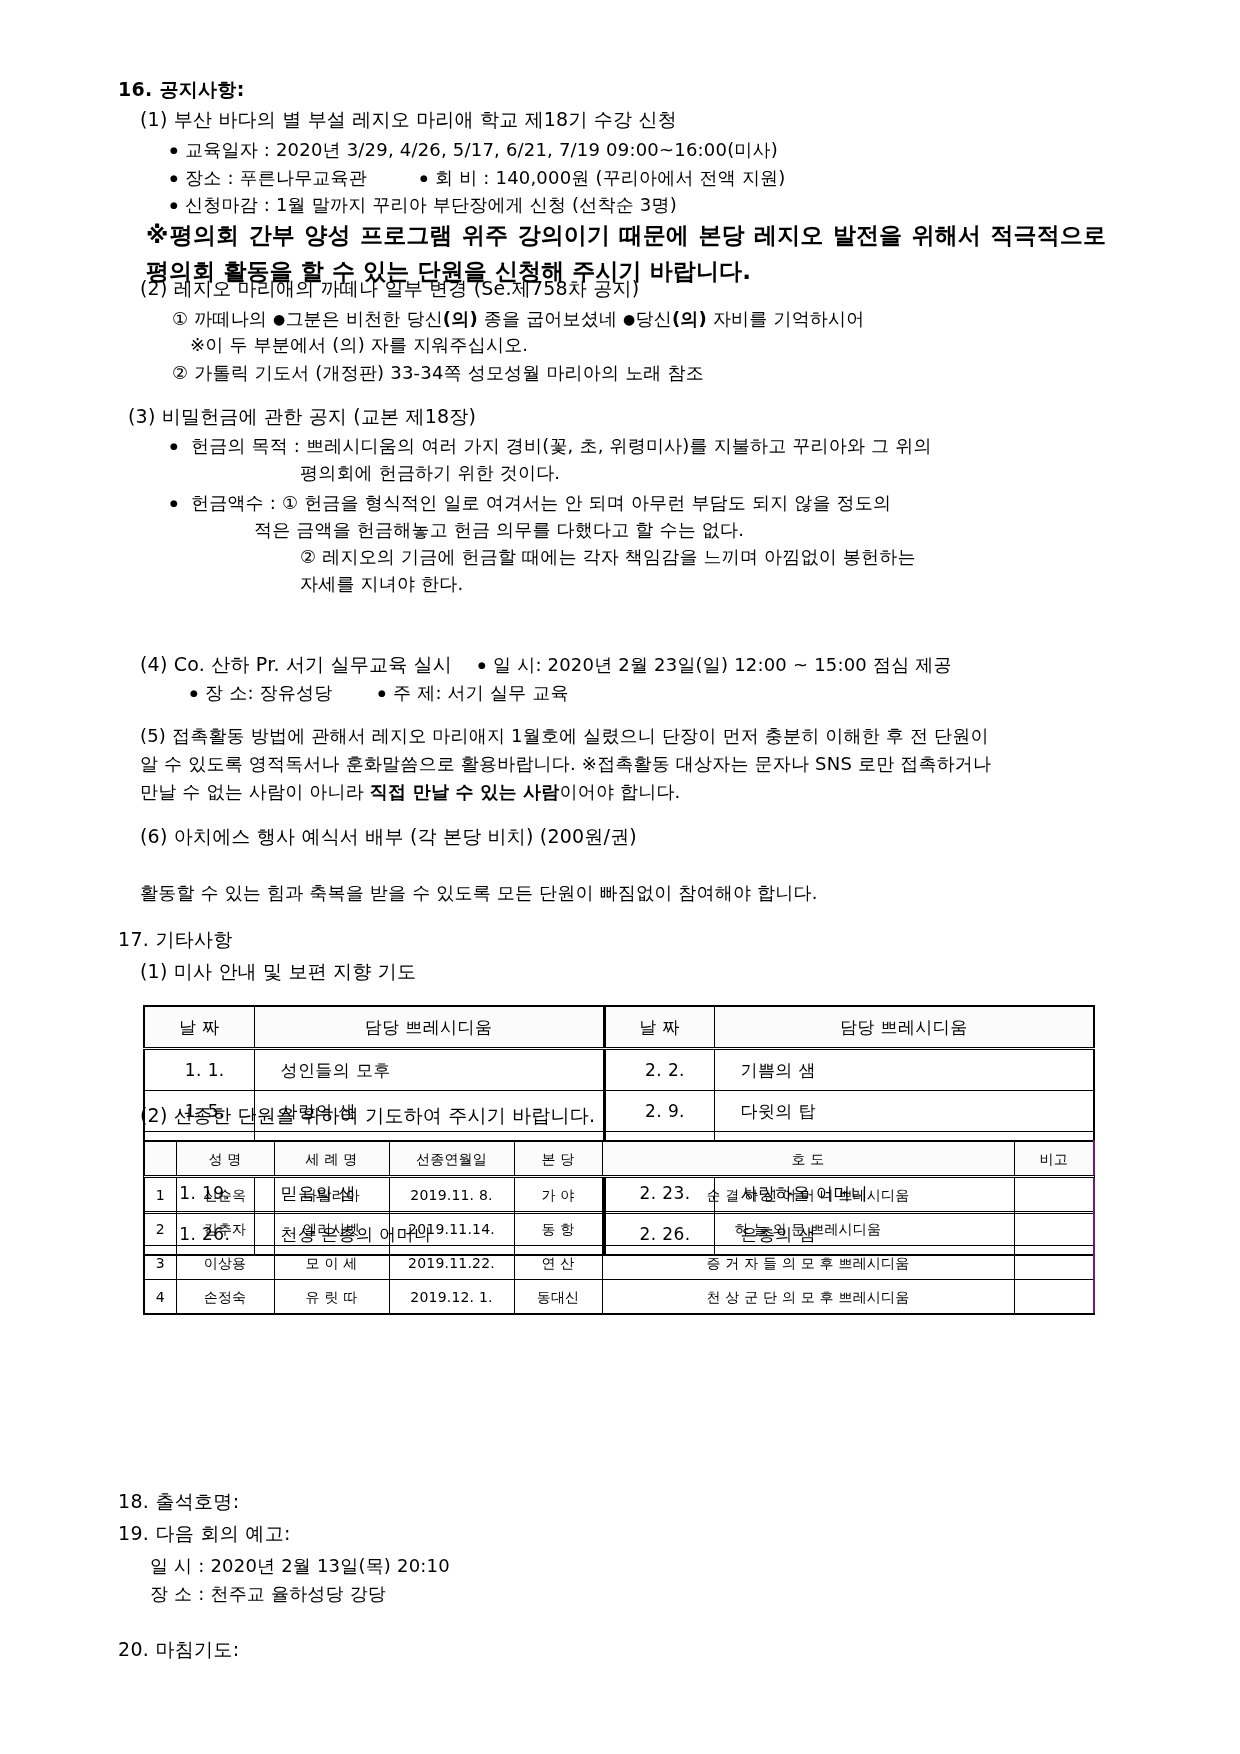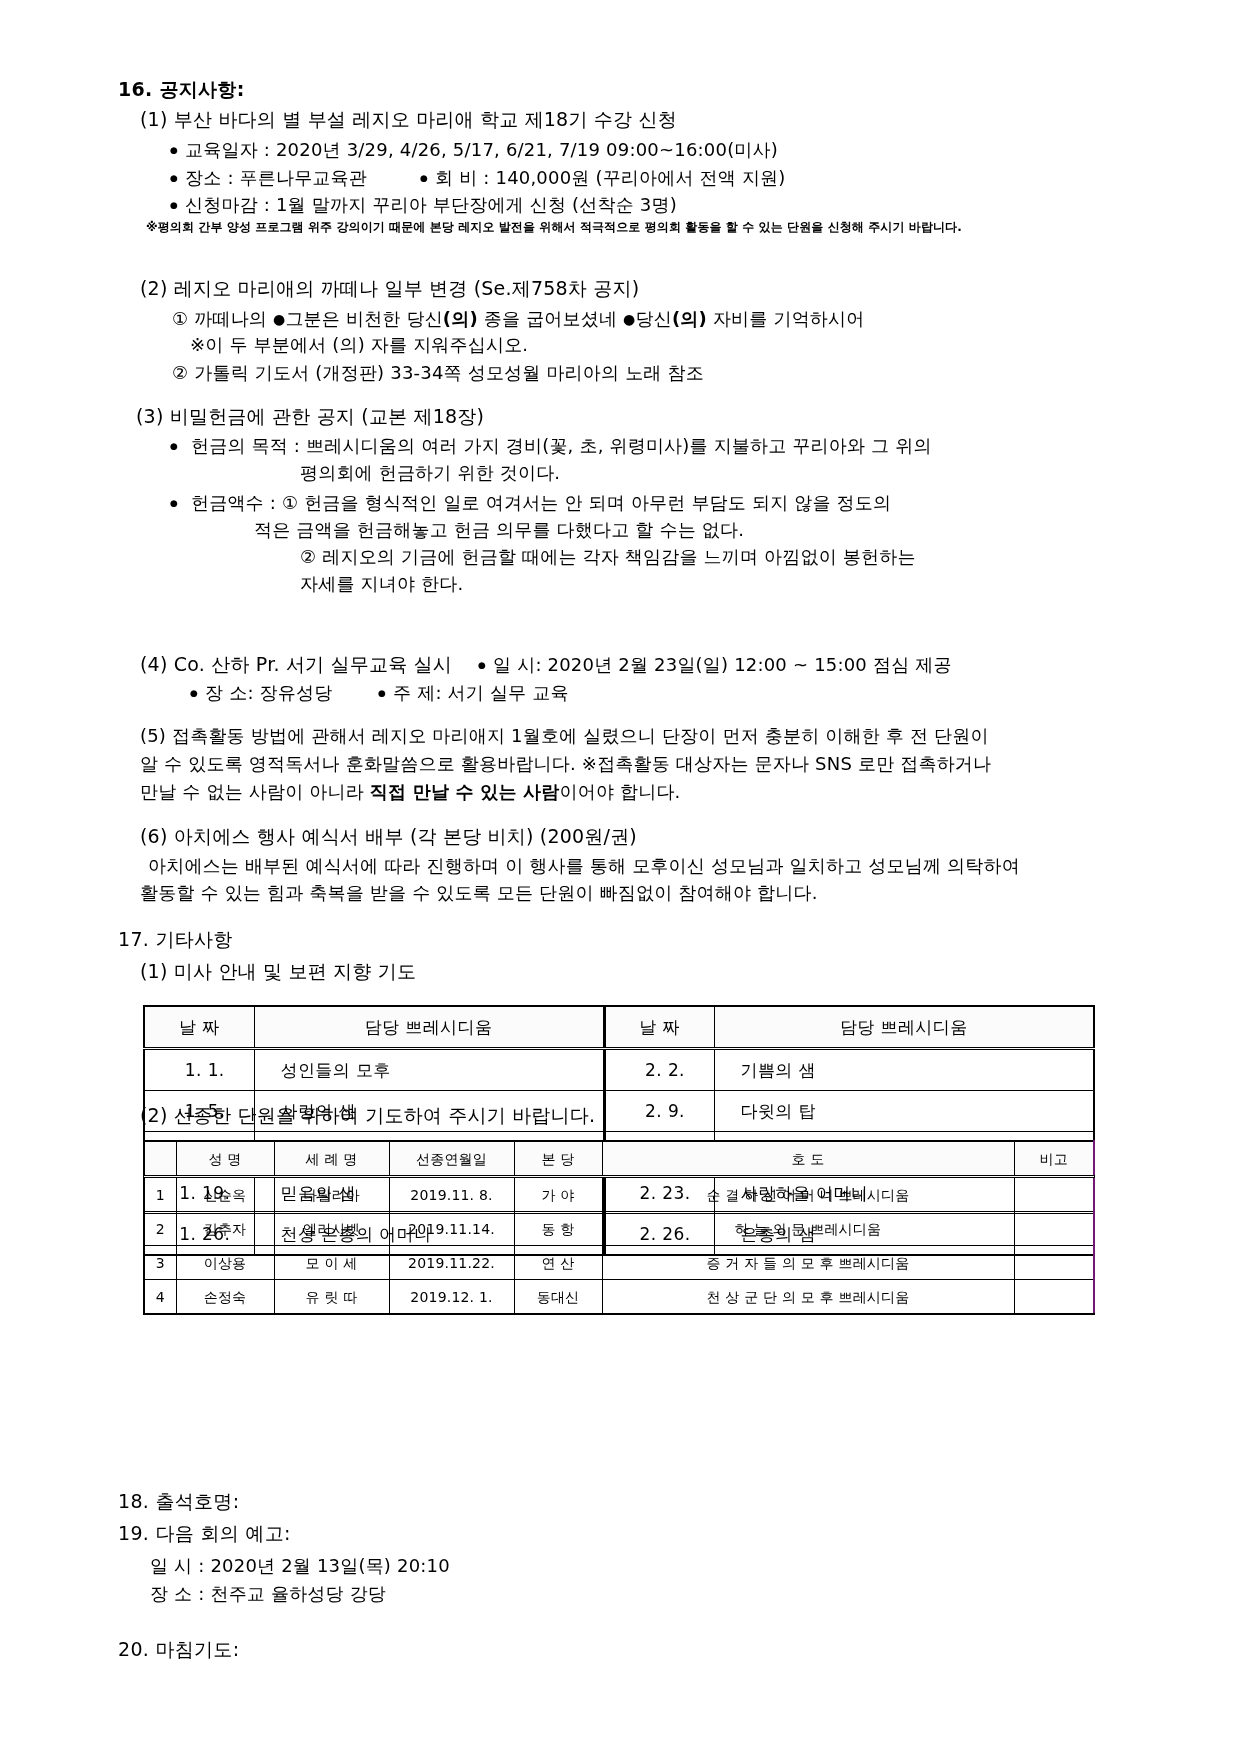--- a/index.html
+++ b/index.html
@@ -131,33 +131,33 @@
   <div class="sec item-head" style="left:140px; top:110px;text-align:right;">(1) 부산 바다의 별 부설 레지오 마리애 학교 제18기 수강 신청</div>
 
   <div class="sec bul dot" style="left:170px; top:141px;">교육일자 : 2020년 3/29, 4/26, 5/17, 6/21, 7/19   09:00~16:00(미사)</div>
 
   <div class="sec bul dot" style="left:170px; top:169px;">장소 : 푸른나무교육관</div>
 
   <div class="sec bul dot" style="left:420px; top:169px;">회    비 : 140,000원 (꾸리아에서 전액 지원)</div>
 
   <div class="sec bul dot" style="left:170px; top:196px;">신청마감 : 1월 말까지 꾸리아 부단장에게 신청 (선착순 3명)</div>
 
-  <div class="para bold just" style="left:146px; top:218px; width:960px; font-size:12px;">※평의회 간부 양성 프로그램 위주 강의이기 때문에 본당 레지오 발전을 위해서 적극적으로 평의회 활동을 할 수 있는 단원을 신청해 주시기 바랍니다.</div>
+  <div class="para bold just" style="left:146px; top:218px; width:960px; font-size:23px;">※평의회 간부 양성 프로그램 위주 강의이기 때문에 본당 레지오 발전을 위해서 적극적으로 평의회 활동을 할 수 있는 단원을 신청해 주시기 바랍니다.</div>
 
   <div class="sec item-head" style="left:140px; top:279px;">(2) 레지오  마리애의  까떼나 일부 변경 (Se.제758차 공지)</div>
 
   <div class="sec bul" style="left:172px; top:310px;">
     <span>① 까떼나의 </span><span class="blackdot">●</span><span>그분은  비천한  당신</span><span class="bold">(의)</span><span>  종을  굽어보셨네 </span><span class="blackdot">●</span><span>당신</span><span class="bold">(의)</span><span> 자비를  기억하시어</span>
   </div>
 
   <div class="sec bul" style="left:190px; top:336px;">※이 두 부분에서 (의) 자를 지워주십시오.</div>
 
   <div class="sec bul" style="left:172px; top:364px;">② 가톨릭  기도서 (개정판) 33-34쪽  성모성월  마리아의  노래  참조</div>
 
-  <div class="sec item-head" style="left:136px; top:407px;text-align:center;">(3) 비밀헌금에  관한  공지 (교본 제18장)</div>
+  <div class="sec item-head" style="left:128px; top:407px;text-align:center;">(3) 비밀헌금에  관한  공지 (교본 제18장)</div>
 
   <div class="sec bul dot" style="left:170px; top:437px;">
     <span>헌금의 목적 : </span><span>쁘레시디움의  여러 가지  경비(꽃, 초, 위령미사)를  지불하고  꾸리아와  그  위의</span>
   </div>
   <div class="sec bul" style="left:300px; top:464px;">평의회에 헌금하기  위한  것이다.</div>
 
   <div class="sec bul dot" style="left:170px; top:494px;">
     <span>헌금액수 : </span><span>① 헌금을  형식적인  일로  여겨서는  안  되며  아무런  부담도  되지  않을 정도의</span>
   </div>
   <div class="sec bul" style="left:254px; top:521px;">적은  금액을  헌금해놓고  헌금 의무를  다했다고  할 수는  없다.</div>
@@ -169,21 +169,20 @@
   <div class="sec bul dot" style="left:190px; top:684px;">장 소: 장유성당</div>
   <div class="sec bul dot" style="left:378px; top:684px;">주 제: 서기 실무 교육</div>
 
   <div class="sec bul" style="left:140px; top:727px;">(5) 접촉활동 방법에 관해서 레지오 마리애지 1월호에 실렸으니 단장이 먼저 충분히 이해한 후 전 단원이</div>
   <div class="sec bul" style="left:140px; top:755px;">알 수 있도록 영적독서나 훈화말씀으로 활용바랍니다. ※접촉활동 대상자는 문자나 SNS 로만 접촉하거나</div>
   <div class="sec bul" style="left:140px; top:783px;">
     <span>만날 수 없는 사람이 아니라 </span><span class="bold">직접 만날 수 있는 사람</span><span>이어야 합니다.</span>
   </div>
 
   <div class="sec item-head" style="left:140px; top:827px;">(6) 아치에스 행사  예식서  배부 (각 본당 비치) (200원/권)</div>
-  <div class="sec bul" style="left:148px; top:857px;">아치에스는 배부된 예식서에 따라 진행하며 이 행사를 통해 모후이신 성모님과 일치하고 성모님께 의탁하여</div>
   <div class="sec bul" style="left:140px; top:884px;">활동할 수 있는 힘과 축복을 받을 수 있도록 모든 단원이 빠짐없이 참여해야 합니다.</div>
 
   <div class="sec sec-num" style="left:118px; top:930px;">17. 기타사항</div>
   <div class="sec item-head" style="left:140px; top:962px;">(1) 미사 안내 및 보편 지향 기도</div>
 
   <table class="tbl1" style="top:1005px;">
     <colgroup>
       <col style="width:110px">
         <col style="width:350px">
       <col style="width:110px">

